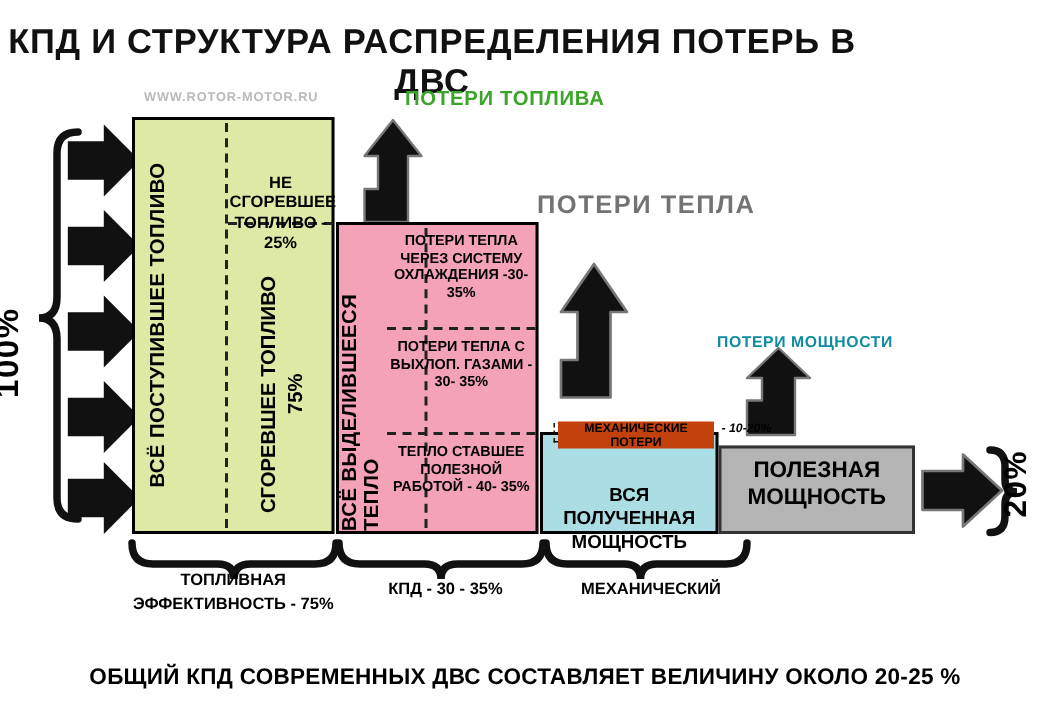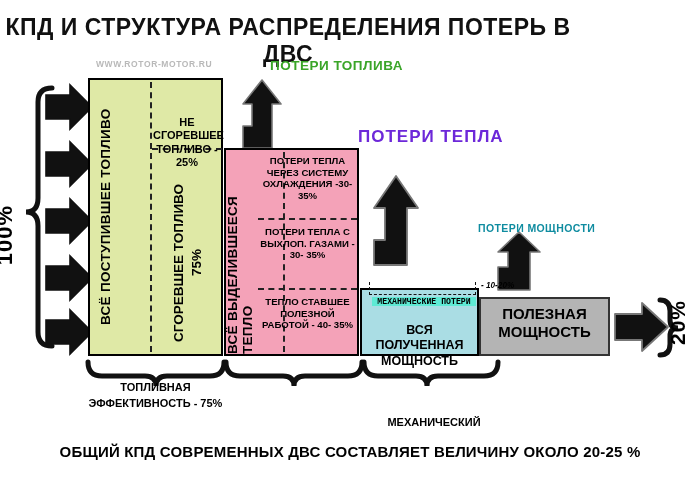--- a/index.html
+++ b/index.html
@@ -47,34 +47,34 @@
               line-height:1.3;}
   #heat-cool{left:258px;top:155px;width:99px;font-size:9.6px;}
   #heat-exh{left:258px;top:226px;width:99px;font-size:9.6px;}
   #heat-useful{left:258px;top:296px;width:99px;font-size:9.6px;}
   #pw-text{left:362px;top:307px;width:115px;font-size:12.5px;margin-top:16px;}
   #us-text{left:481px;top:305px;width:127px;font-size:15px;}
 
   
   #mech-box{left:369px;top:282px;width:107px;height:13px;
             box-sizing:border-box;border:1.5px dashed #111;border-top:none;}
-  #mech-lbl{left:372px;top:297px;width:104px;text-align:center;
-            font-size:8.2px;font-weight:bold;background:#5eead4;font-family:Liberation Mono, monospace;}
+  #mech-lbl{left:372px;top:281px;width:104px;text-align:center;
+            font-size:8.2px;font-weight:bold;background:#c2410c;}
   #mech-pct{left:481px;top:281px;font-size:8.2px;font-weight:bold;font-style:italic;}
 
   
   #lbl-fuelloss{left:270px;top:58px;font-size:13.5px;font-weight:bold;color:#3aa528;letter-spacing:.5px;}
-  #lbl-heatloss{left:358px;top:127px;font-size:17px;font-weight:bold;color:#6d28d9;letter-spacing:1px;}
+  #lbl-heatloss{left:358px;top:127px;font-size:17px;font-weight:bold;color:#737373;letter-spacing:1px;}
   #lbl-powerloss{left:478px;top:222px;font-size:10.5px;font-weight:bold;color:#0f8ca0;letter-spacing:.4px;}
 
   
   .brace-lbl{text-align:center;font-weight:bold;font-size:11px;line-height:1.45;}
   #bl-1{left:78px;top:380px;width:155px;}
   #bl-2{left:222px;top:386px;width:150px;}
-  #bl-3{left:364px;top:386px;width:140px;margin-top:29px;}
+  #bl-3{left:364px;top:386px;width:140px;}
 
   #footer{left:0;top:443px;width:700px;text-align:center;
           font-size:15px;font-weight:bold;letter-spacing:.2px;}
 
   svg.layer{position:absolute;left:0;top:0;width:700px;height:479px;
             pointer-events:none;}
 </style>
 </head>
 <body>
 
@@ -161,18 +161,19 @@
 <div class="abs" style="left:666px;top:300px;width:34px;text-align:center;font-size:21px;font-weight:bold;
             writing-mode:vertical-rl;transform:rotate(180deg);letter-spacing:1px;">
   <span>20%</span>
 </div>
 
 <div class="abs brace-lbl" id="bl-1">
   <div>ТОПЛИВНАЯ</div>
   <div>ЭФФЕКТИВНОСТЬ - 75%</div>
 </div>
 <div class="abs brace-lbl" id="bl-2">
+  <div>КПД  - 30 - 35%</div>
 </div>
 <div class="abs brace-lbl" id="bl-3">
   <div>МЕХАНИЧЕСКИЙ</div>
 </div>
 
 <div class="abs" id="footer">ОБЩИЙ КПД СОВРЕМЕННЫХ ДВС СОСТАВЛЯЕТ ВЕЛИЧИНУ ОКОЛО 20-25 %</div>
 
 </body></html>

